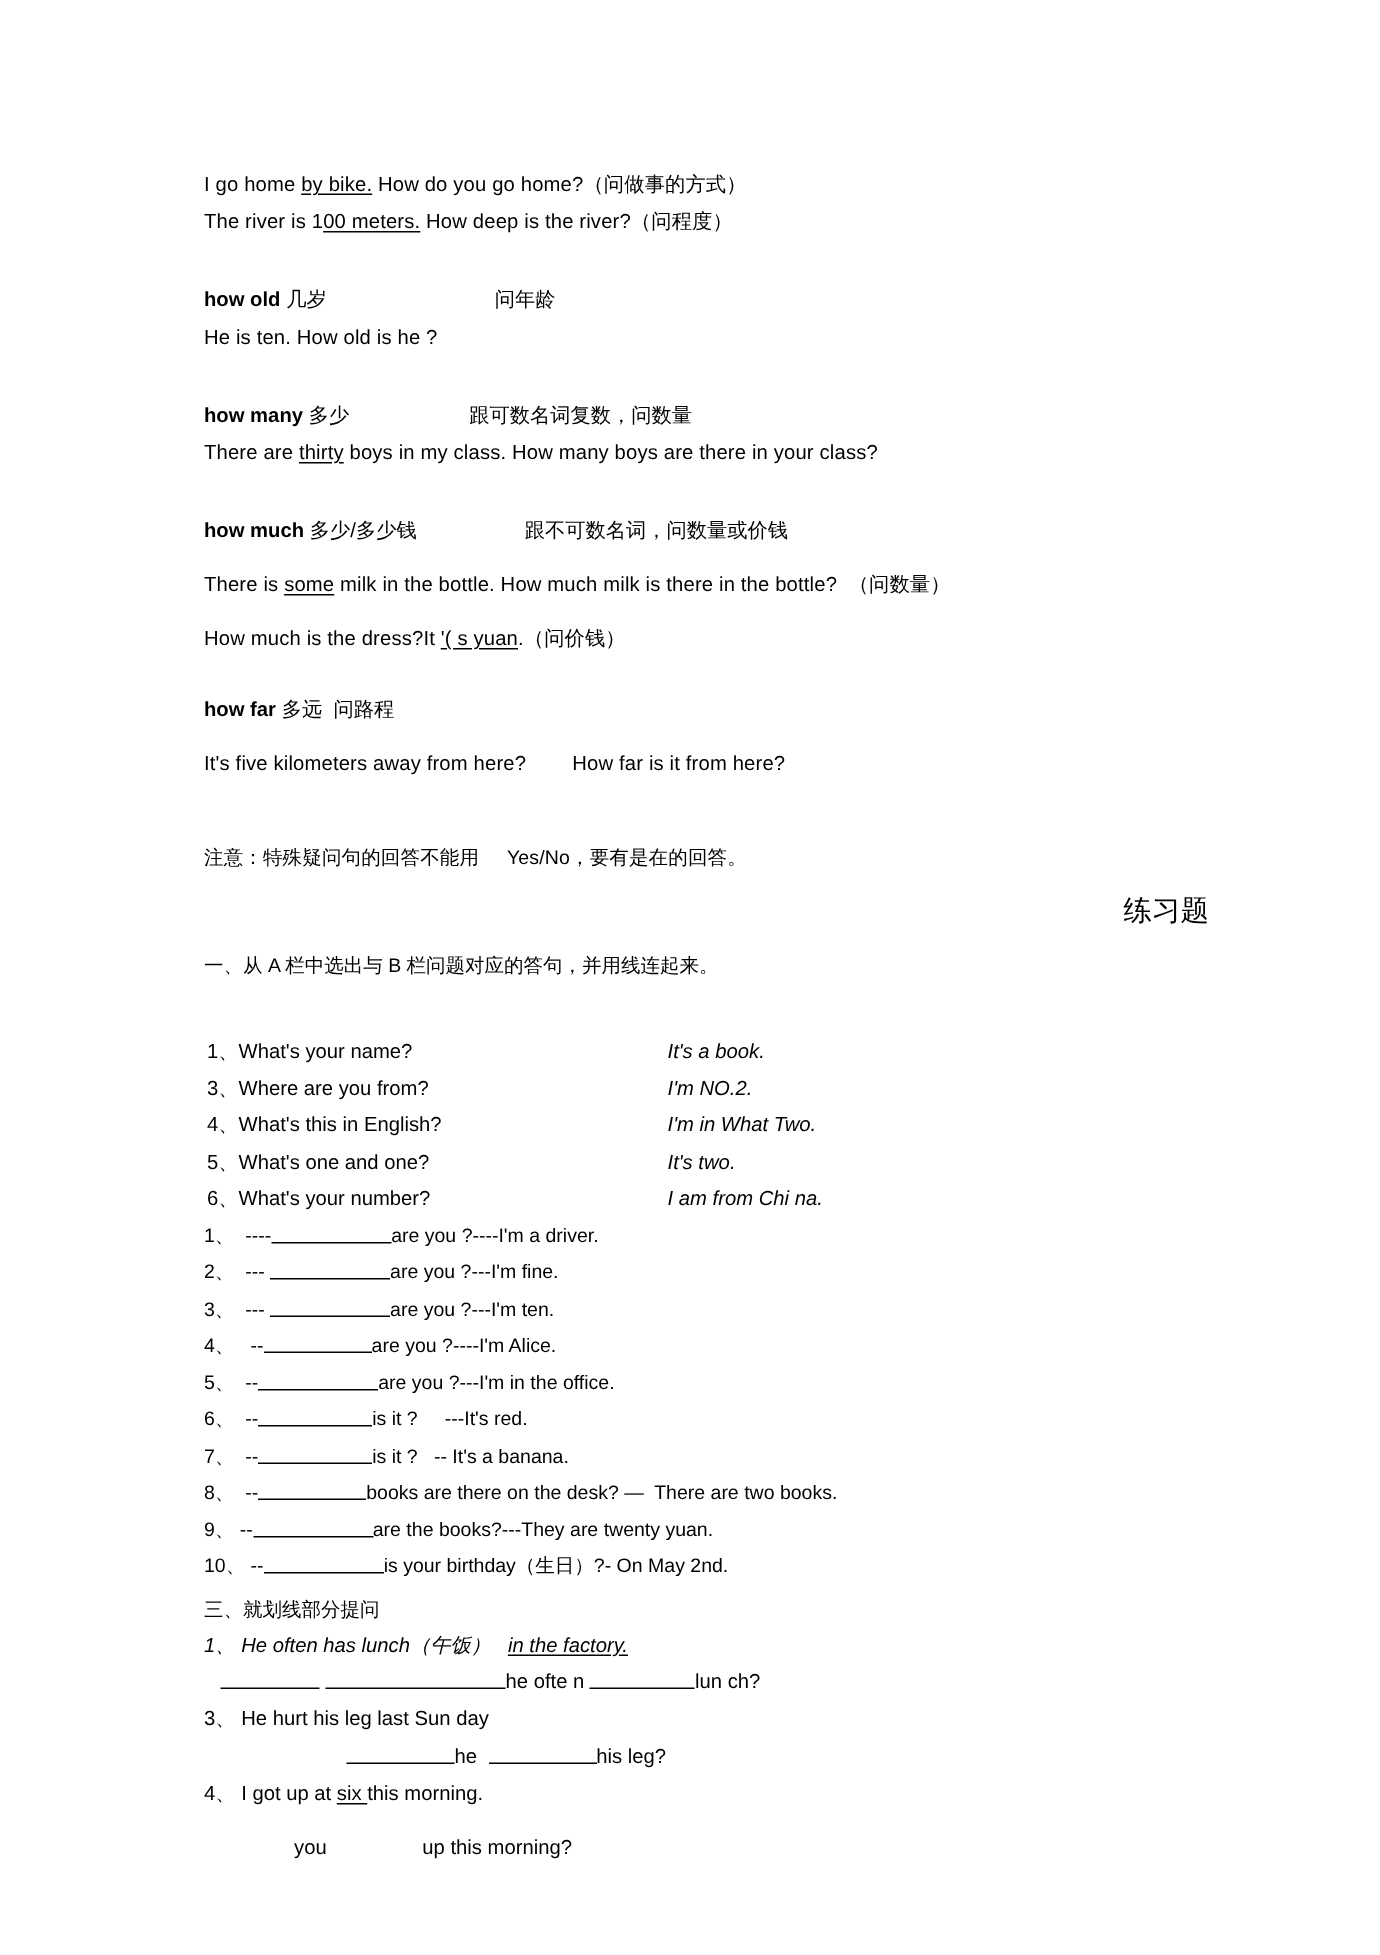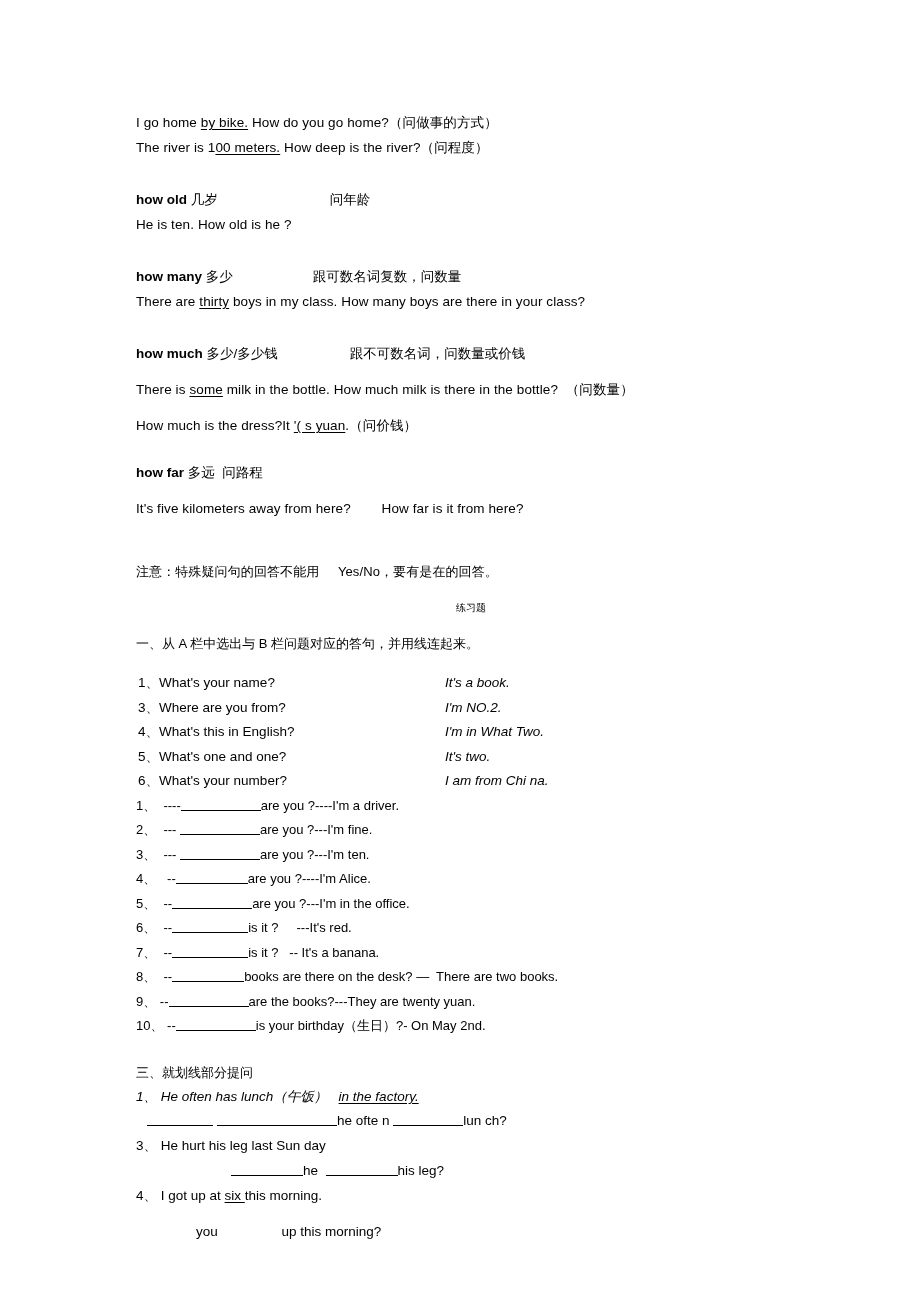--- a/index.html
+++ b/index.html
@@ -47,37 +47,37 @@
   .entry-head {
     font-size: 13.5px;
     line-height: 25px;
     white-space: pre;
   }
   .entry-head .term { font-weight: bold; }
   .entry-head .tab { display: inline-block; }
 
   
   .center-line {
-    font-size: 10px;
-    line-height: 25px;
-    text-align: center;
+    font-size: 19px;
+    line-height: 25px;
+    text-align: right;
     padding-right: 10px;
   }
 
   
   .sec-head {
     font-size: 13px;
     line-height: 25px;
     white-space: pre;
   }
 
   
   .match {
     position: relative;
-    margin-top: 4px;
+    margin-top: 22px;
   }
   .match-row {
     display: flex;
     line-height: 24.5px;
     font-size: 13.5px;
     white-space: pre;
   }
   .match-row .qa-left {
     width: 307px;
     flex: 0 0 307px;
@@ -208,21 +208,21 @@
     <div class="fill-row"><span>6、</span><span>  --</span><span class="blank b76"></span><span>is it ?     ---It's red.</span></div>
 
     <div class="fill-row"><span>7、</span><span>  --</span><span class="blank b76"></span><span>is it ?   -- It's a banana.</span></div>
 
     <div class="fill-row"><span>8、</span><span>  --</span><span class="blank b72"></span><span>books are there on the desk? —  There are two books.</span></div>
 
     <div class="fill-row"><span>9、</span><span> --</span><span class="blank b80"></span><span>are the books?---They are twenty yuan.</span></div>
 
     <div class="fill-row"><span>10、</span><span> --</span><span class="blank b80"></span><span>is your birthday（生日）?‐ On May 2nd.</span></div>
 
-    <div class="sec-head" style="margin-top:21px">三、就划线部分提问</div>
+    <div class="sec-head" style="margin-top:3px">三、就划线部分提问</div>
 
     <div class="sub-row tight"><span>1、</span><span> He often has lunch（午饭）   </span><span class="u">in the factory.</span></div>
 
     <div class="sub-row"><span>   </span><span class="blank b66"></span><span> </span><span class="blank b120"></span><span>he ofte n </span><span class="blank b70"></span><span>lun ch?</span></div>
 
     <div class="sub-row"><span>3、</span><span> He hurt his leg last Sun day</span></div>
 
     <div class="sub-row"><span style="display:inline-block;width:95px"></span><span class="blank b72"></span><span>he  </span><span class="blank b72"></span><span>his leg?</span></div>
 
     <div class="sub-row"><span>4、</span><span> I got up at </span><span class="u">six </span><span>this morning.</span></div>

